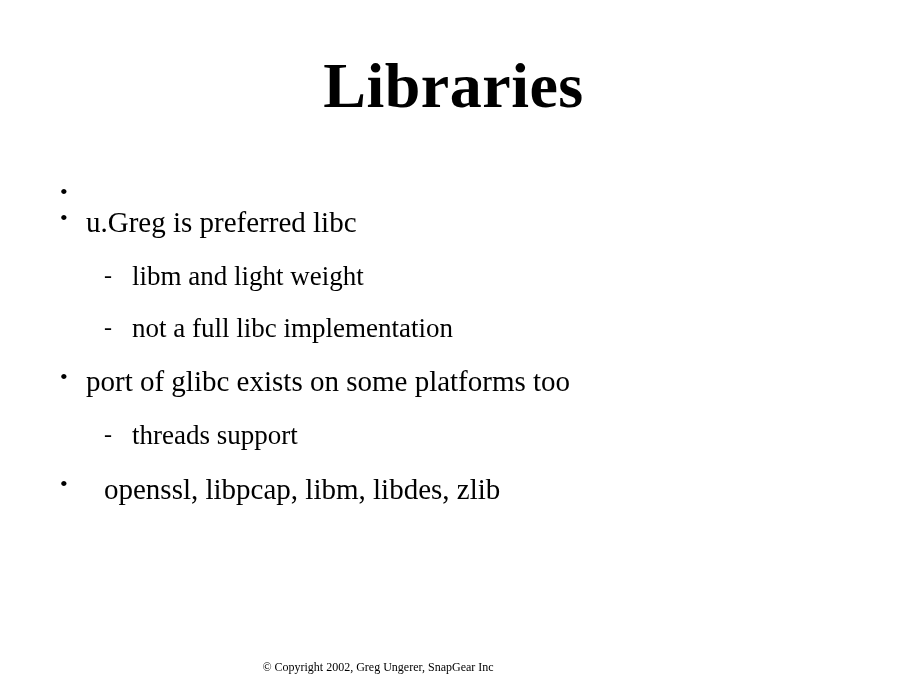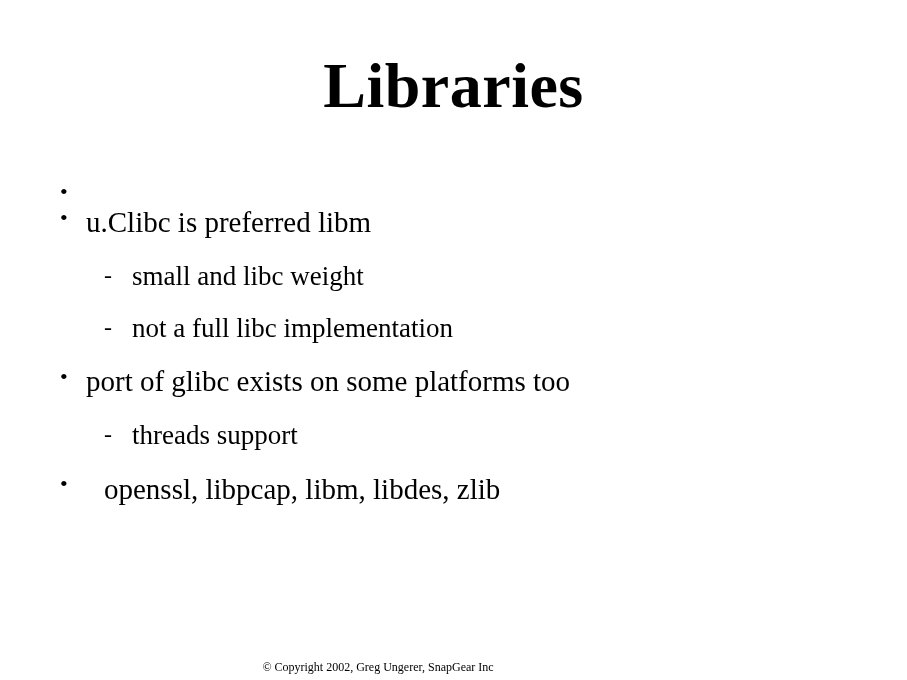--- a/index.html
+++ b/index.html
@@ -91,26 +91,26 @@
   <div class="slide-title">Libraries</div>
 
   <div class="content">
 
     <div class="bullet-l1">
       <span class="marker">•</span>
     </div>
 
     <div class="bullet-l1">
       <span class="marker">•</span>
-      <span>u.Clibc is preferred libm</span>
+      <span>u.Greg is preferred libc</span>
     </div>
 
     <div class="bullet-l2">
       <span class="marker">-</span>
-      <span>small and libc weight</span>
+      <span>libm and light weight</span>
     </div>
 
     <div class="bullet-l2">
       <span class="marker">-</span>
       <span>not a full libc implementation</span>
     </div>
 
     <div class="bullet-l1">
       <span class="marker">•</span>
       <span>port of glibc exists on some platforms too</span>

